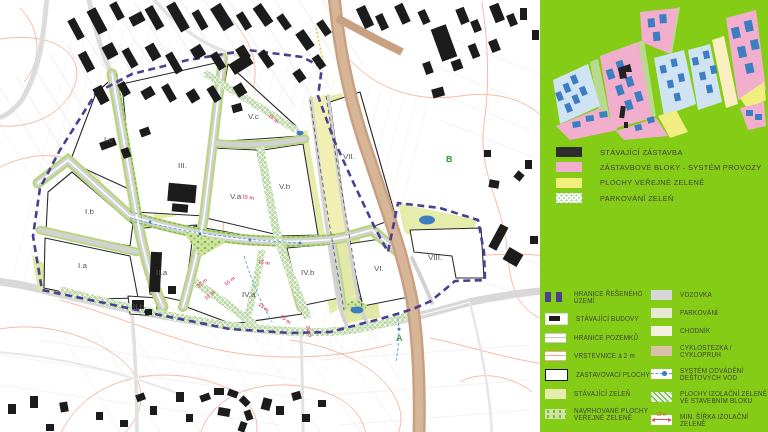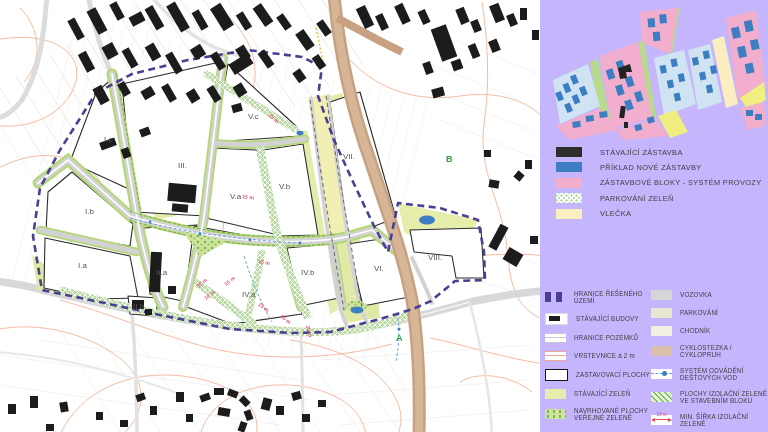--- a/index.html
+++ b/index.html
@@ -1,19 +1,19 @@
 <!DOCTYPE html>
 <html><head>
 <meta charset="utf-8">
 <style>
   html,body{margin:0;padding:0;background:#ffffff;width:768px;height:432px;overflow:hidden;
             font-family:"Liberation Sans", sans-serif;}
   .stage{position:relative;width:768px;height:432px;background:#fff;}
   .map-wrap{position:absolute;left:0;top:0;width:540px;height:432px;}
-  .panel{position:absolute;left:540px;top:0;width:228px;height:432px;background:#c4b5fd;}
+  .panel{position:absolute;left:540px;top:0;width:228px;height:432px;background:#84cc16;}
   .inset{position:absolute;left:0;top:2px;width:228px;height:140px;}
 
   .lg1{position:absolute;left:16px;top:147px;display:flex;flex-direction:column;gap:5.4px;}
   .lrow{display:flex;align-items:center;}
   .lg1 .sw{width:26px;height:10px;margin-right:18px;flex:none;}
   .lt{font-size:7.4px;letter-spacing:.35px;color:#3e3e3e;white-space:nowrap;}
 
   .lg2{position:absolute;left:5px;top:290px;width:105px;display:flex;flex-direction:column;gap:8px;}
   .lg3{position:absolute;left:111px;top:290px;width:117px;display:flex;flex-direction:column;gap:8px;}
   .lg2 .sw,.lg3 .sw{width:21px;height:10px;margin-right:8px;flex:none;}
@@ -462,34 +462,30 @@
         <rect x="84" y="120" width="4" height="6"></rect>
       </g>
     </svg>
 
     <div class="lg1">
       <div class="lrow">
           <span class="sw sw-black"></span>
           <span class="lt">STÁVAJÍCÍ ZÁSTAVBA</span>
         </div>
       <div class="lrow">
-          <span class="sw sw-blue"></span>
-          <span class="lt">PŘÍKLAD NOVÉ ZÁSTAVBY</span>
-        </div>
-      <div class="lrow">
           <span class="sw sw-pink"></span>
           <span class="lt">ZÁSTAVBOVÉ BLOKY - SYSTÉM PROVOZY</span>
         </div>
       <div class="lrow">
+          <span class="sw sw-yellow"></span>
+          <span class="lt">PLOCHY VEŘEJNÉ ZELENĚ</span>
+        </div>
+      <div class="lrow">
           <span class="sw sw-izol"></span>
           <span class="lt">PARKOVÁNÍ ZELEŇ</span>
-        </div>
-      <div class="lrow">
-          <span class="sw sw-cream"></span>
-          <span class="lt">VLEČKA</span>
         </div>
     </div>
 
     <div class="lg2">
       <div class="lrow">
           <span class="sw sw-boundary"></span>
           <span class="lt2">HRANICE ŘEŠENÉHO ÚZEMÍ</span>
         </div>
       <div class="lrow">
           <span class="sw sw-building"></span>

